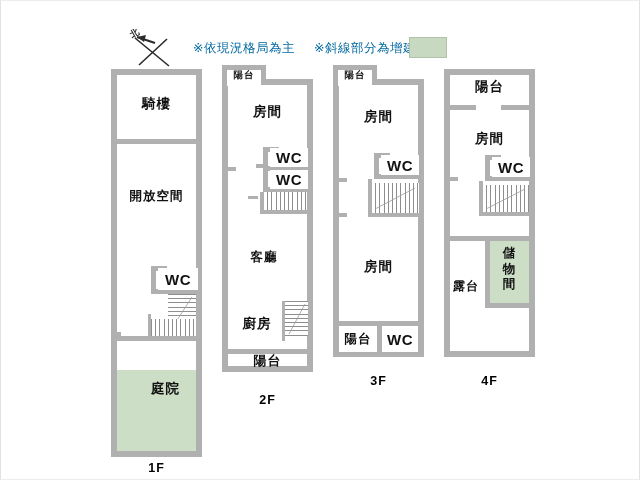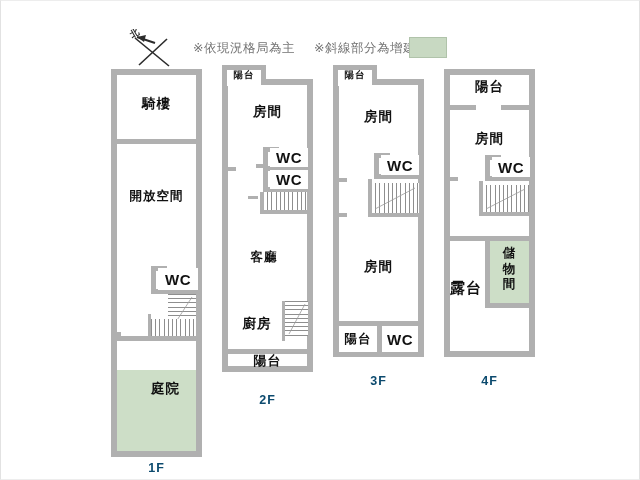--- a/index.html
+++ b/index.html
@@ -12,21 +12,21 @@
     position:absolute;inset:0;background:#ffffff;
     border-left:1px solid #e2e2e2;border-right:1px solid #e2e2e2;
     border-top:1px solid #ededed;border-bottom:1px solid #ededed;
     box-sizing:border-box;
   }
   
   #legend{position:absolute;left:0;top:14px;width:640px;height:40px;}
   #north{position:absolute;left:122px;top:14px;width:56px;height:40px;}
   .note{
     position:absolute;top:25px;font-size:12.5px;letter-spacing:0.5px;
-    color:#737373;white-space:nowrap;
+    color:#0369a1;white-space:nowrap;
   }
   #note1{left:192px;}
   #note2{left:313px;}
   #swatch{
     position:absolute;left:408px;top:22px;width:38px;height:21px;
     background:#c8d9c2;border:1px solid #b0c3aa;box-sizing:border-box;
   }
   
   .floor{position:absolute;}
   .outline{
@@ -43,21 +43,21 @@
     position:absolute;box-sizing:border-box;background:#ffffff;
     font-size:15px;font-weight:bold;color:#111;
     display:flex;align-items:center;justify-content:center;letter-spacing:0.5px;
   }
   .boxlabel{
     position:absolute;box-sizing:border-box;background:#ffffff;
     font-size:12.5px;font-weight:bold;color:#111;
     display:flex;align-items:center;justify-content:center;letter-spacing:1px;
   }
   .floor-name{
-    position:absolute;font-size:12.5px;font-weight:bold;color:#0c4a6e;
+    position:absolute;font-size:12.5px;font-weight:bold;color:#000000;
     letter-spacing:1px;text-align:center;
   }
   
   .stairs{position:absolute;background:#ffffff;}
   .stairs.h{
     background-image:repeating-linear-gradient(
       to bottom,#8e8e8e 0,#8e8e8e 1px,#ffffff 1px,#ffffff 4.2px);
   }
   .stairs.v{
     background-image:repeating-linear-gradient(
@@ -234,19 +234,19 @@
     <div class="wall" style="left:484px;top:235px;width:5px;height:72px;"></div>
     <div class="wall" style="left:484px;top:235px;width:44px;height:5px;"></div>
     <div class="wall" style="left:484px;top:302px;width:44px;height:5px;"></div>
     <div class="room-label" style="left: 489px; top: 245px; width: 39px; font-size: 12.5px; line-height: 1.25; white-space: normal;">
         <div>儲</div>
         <div>物</div>
         <div>間</div>
       </div>
     <div class="wall" style="left:449px;top:235px;width:36px;height:5px;"></div>
 
-    <div class="room-label" style="left:443px;top:279px;width:44px;font-size:15px;">露台</div>
+    <div class="room-label" style="left:443px;top:279px;width:44px;font-size:12px;">露台</div>
 
     <div class="floor-name" style="left:443px;top:373px;width:91px;">4F</div>
   </div>
 
 
 </div>
 
 </body></html>

